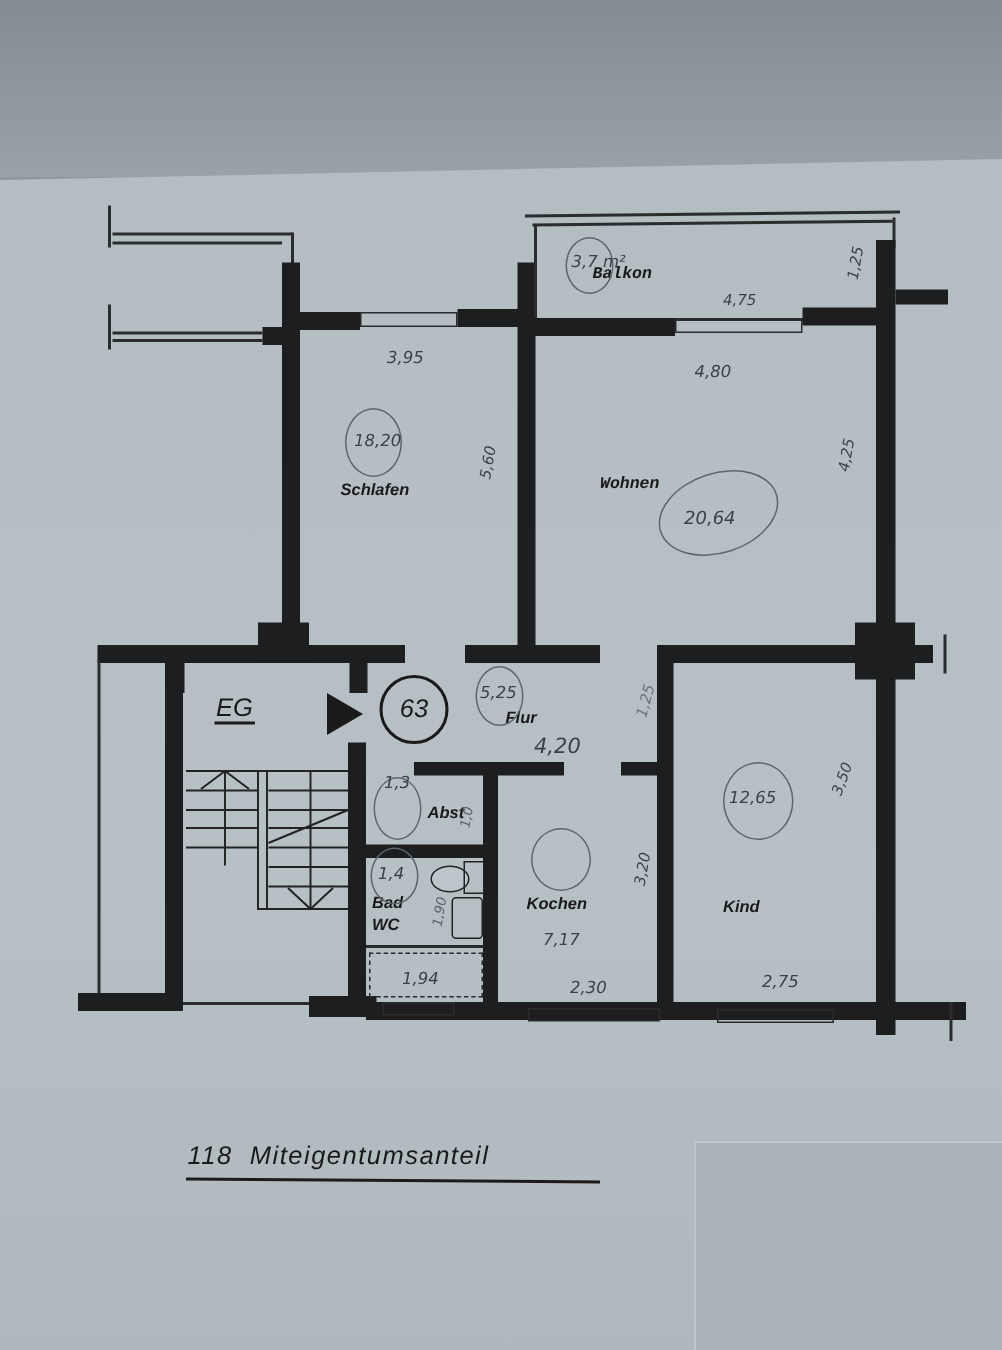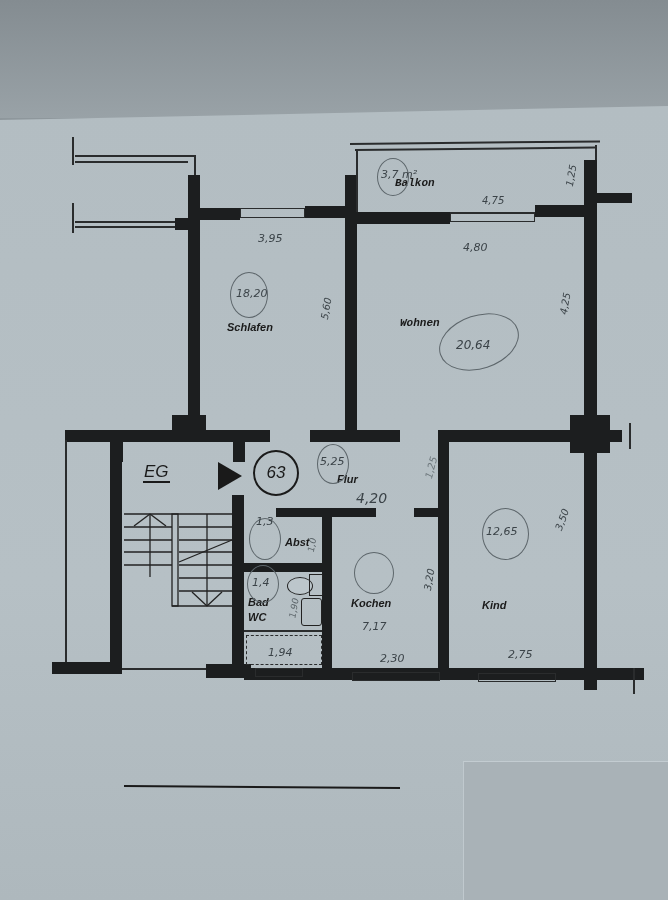--- a/index.html
+++ b/index.html
@@ -166,14 +166,17 @@
   <div class="hand" style="left:356px;top:490px;font-size:14px;">4,20</div>
   <div class="hand" style="left:420px;top:462px;font-size:10px;transform:rotate(-75deg);color:#6b757a;">1,25</div>
   <div class="hand" style="left:305px;top:540px;font-size:9px;transform:rotate(-80deg);color:#5a6368;">1,0</div>
   <div class="hand" style="left:268px;top:646px;">1,94</div>
   <div class="hand" style="left:284px;top:603px;font-size:9px;transform:rotate(-80deg);color:#5a6368;">1,90</div>
   <div class="hand" style="left:380px;top:652px;">2,30</div>
   <div class="hand" style="left:418px;top:574px;font-size:10px;transform:rotate(-80deg);">3,20</div>
   <div class="hand" style="left:508px;top:648px;">2,75</div>
   <div class="hand" style="left:551px;top:514px;font-size:10px;transform:rotate(-70deg);">3,50</div>
 
+  <div class="footer">
+    <span>118</span>&nbsp;&nbsp;<span>Miteigentumsanteil</span>
+  </div>
   <div class="footer-line"></div>
 </div>
 
 </body></html>

